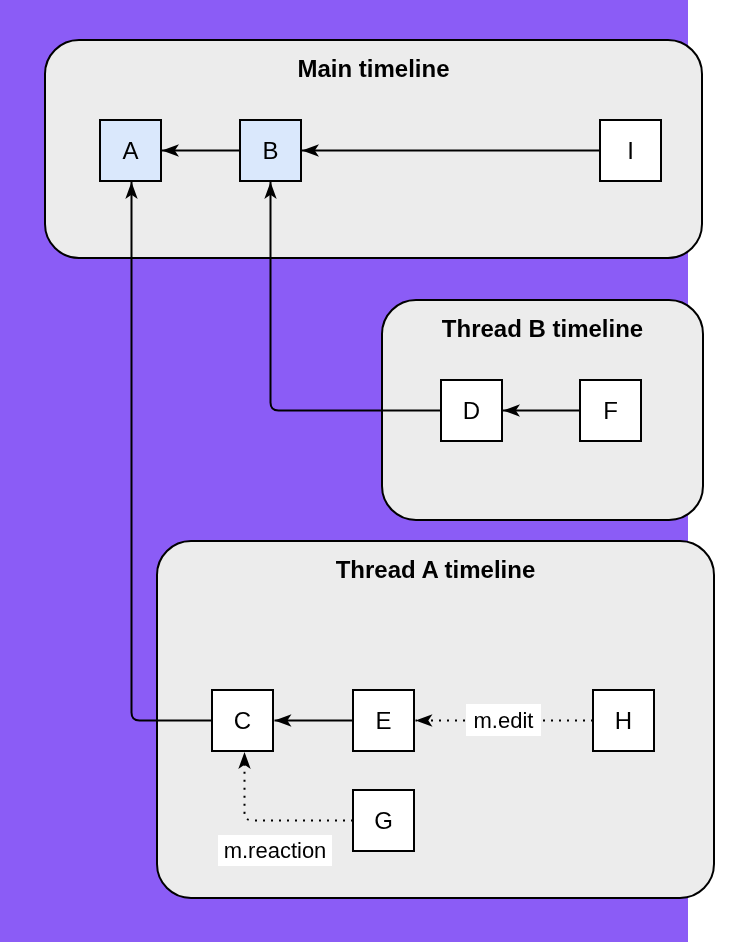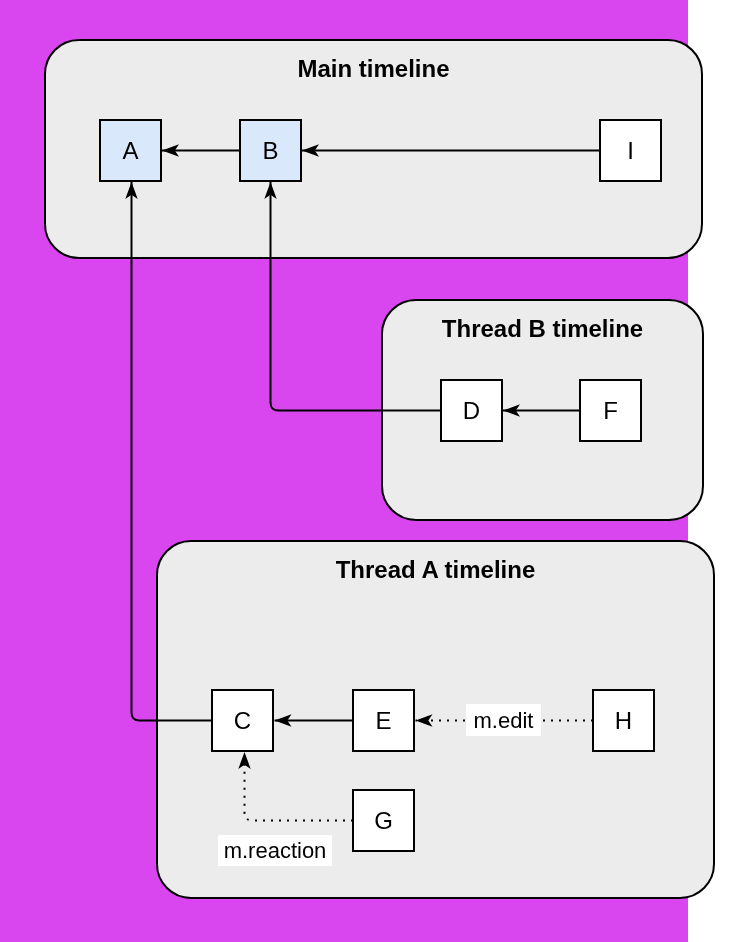--- a/index.html
+++ b/index.html
@@ -1,16 +1,16 @@
 <!DOCTYPE html>
 <html><head>
 <meta charset="utf-8">
 <style>
   html, body { margin: 0; padding: 0; background: #ffffff; }
-  .canvas-wrap { width: 688px; height: 942px; position: relative; background: #d946ef; }
+  .canvas-wrap { width: 688px; height: 942px; position: relative; background: #8b5cf6; }
   svg text {
     font-family: "Liberation Sans", sans-serif;
     fill: #000000;
   }
   .container-box { stroke: #000000; stroke-width: 2; }
   .node-box { stroke: #000000; stroke-width: 2; }
   .container-title { font-size: 24px; font-weight: bold; text-anchor: middle; }
   .node-label { font-size: 24px; text-anchor: middle; }
   .edge-label { font-size: 22px; text-anchor: middle; }
   .edge { stroke: #000000; stroke-width: 2; fill: none; }

